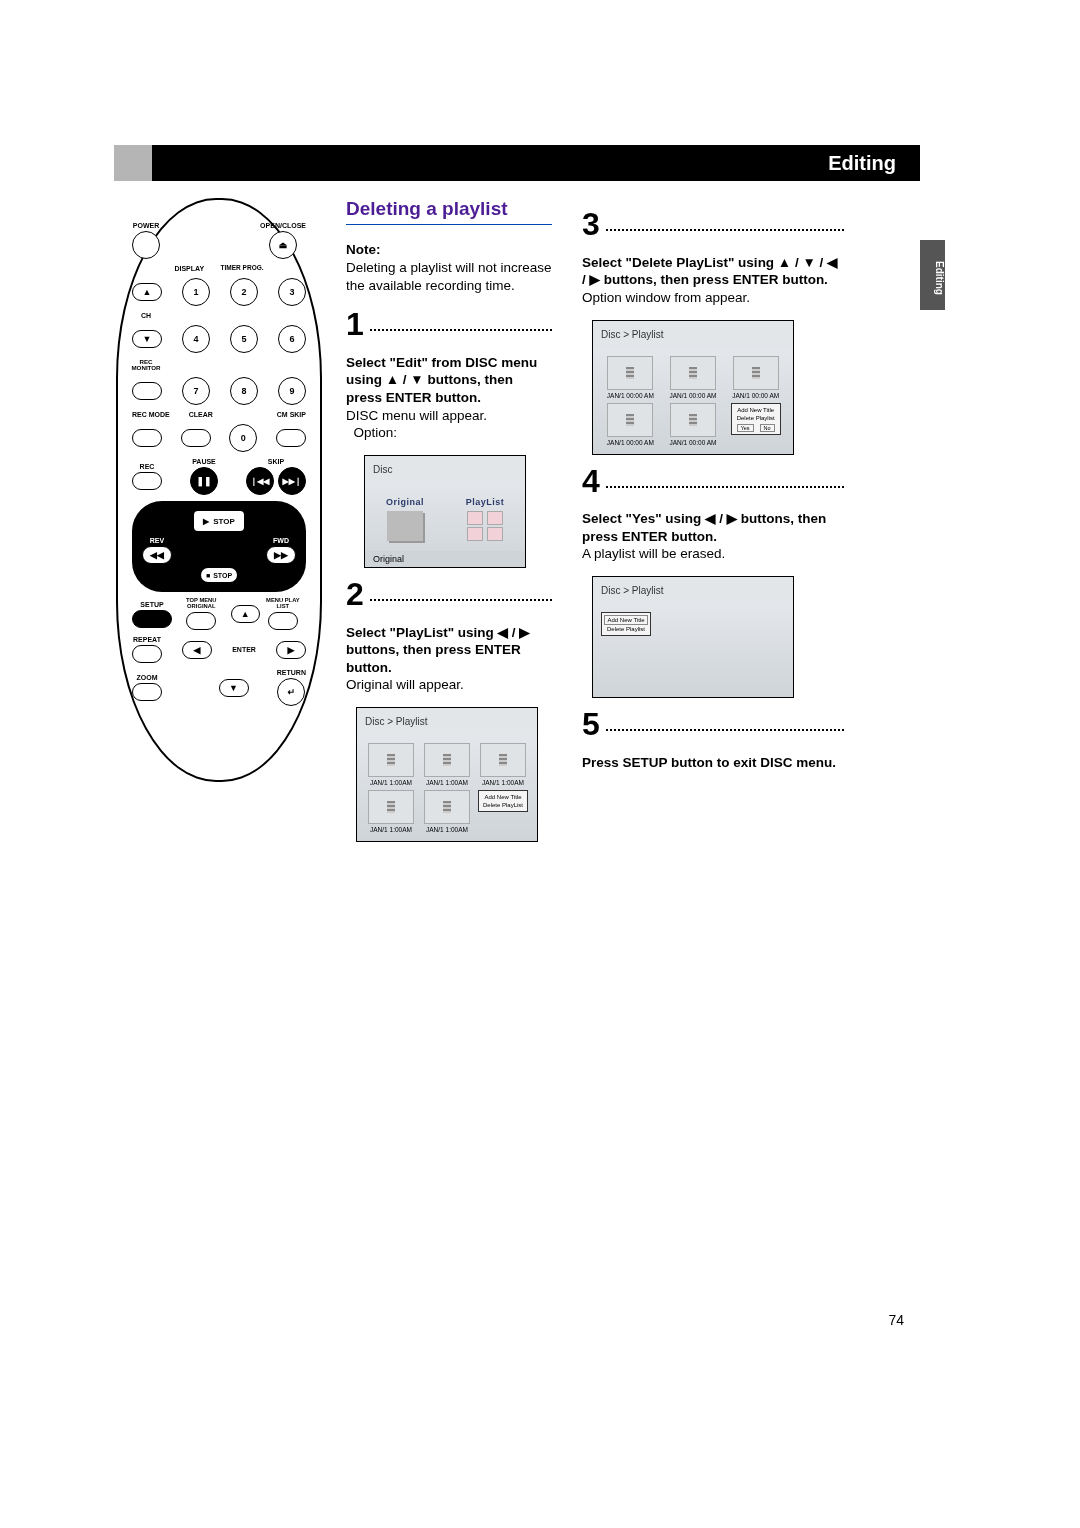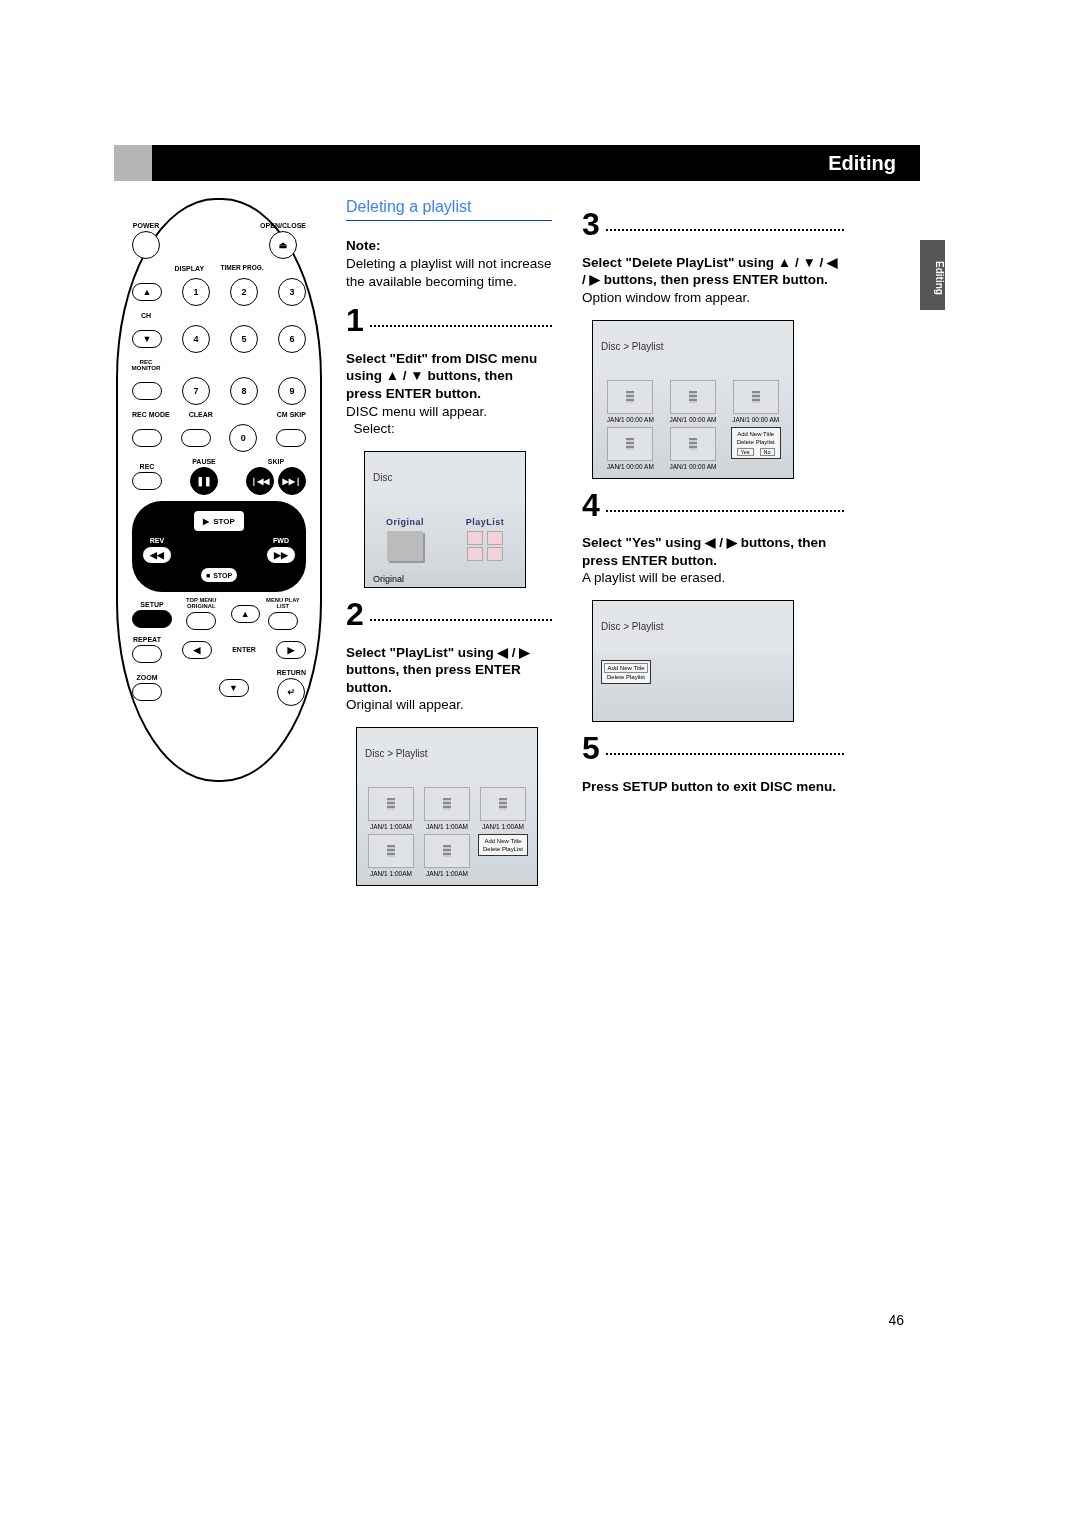--- a/index.html
+++ b/index.html
@@ -155,23 +155,23 @@
     left: 346px;
     width: 206px;
   }
   .col2 {
     position: absolute;
     top: 198px;
     left: 582px;
     width: 262px;
   }
   h2.section-title {
-    color: #3b82f6;
-    font-size: 16px;
-    font-weight: normal;
+    color: #4c1d95;
+    font-size: 19px;
+    font-weight: bold;
     margin: 0 0 4px 0;
   }
   .title-rule {
     border: none;
     border-top: 1.5px solid #0047b3;
     margin: 0 0 16px 0;
   }
   .body-text {
     font-size: 13.5px;
     line-height: 1.32;
@@ -202,21 +202,21 @@
   }
   .step-text .bold { font-weight: bold; }
   .screenshot {
     border: 1px solid #000;
     background: linear-gradient(#e9ecef, #cfd4d9);
     margin: 10px 0;
     font-size: 9px;
   }
   .ss-title {
     background: #e3e6e9;
-    padding: 20px 8px;
+    padding: 8px 8px;
     font-size: 10px;
     color: #333;
   }
   .ss-body {
     padding: 8px;
   }
   .disc-tiles {
     display: flex;
     gap: 20px;
     justify-content: center;
@@ -456,31 +456,31 @@
           </div>
       </div>
     </div>
   </div>
 
   <div class="col1">
     <h2 class="section-title">Deleting a playlist</h2>
     <hr class="title-rule">
     <p class="body-text">
       <span class="bold">Note:</span><br>
-      <span>Deleting a playlist will not increase the available becoming time.</span>
+      <span>Deleting a playlist will not increase the available recording time.</span>
     </p>
 
     <div class="step-header">
       <span class="step-num">1</span>
       <span class="step-dots"></span>
     </div>
     <p class="step-text">
       <span class="bold">Select "Edit" from DISC menu using ▲ / ▼ buttons, then press ENTER button.</span><br>
       <span>DISC menu will appear.</span><br>
-      &nbsp;&nbsp;<span>Select:</span>
+      &nbsp;&nbsp;<span>Option:</span>
     </p>
     <div class="screenshot" style="width:160px;margin-left:18px;">
       <div class="ss-title">Disc</div>
       <div class="ss-body">
         <div class="disc-tiles">
           <div class="disc-tile">
             <div class="dt-label">Original</div>
             <div class="dt-icon dt-original"></div>
           </div>
           <div class="disc-tile">
@@ -598,14 +598,14 @@
 
     <div class="step-header">
       <span class="step-num">5</span>
       <span class="step-dots"></span>
     </div>
     <p class="step-text">
       <span class="bold">Press SETUP button to exit DISC menu.</span>
     </p>
   </div>
 
-  <div class="page-num">46</div>
+  <div class="page-num">74</div>
 </div>
 
 </body></html>

